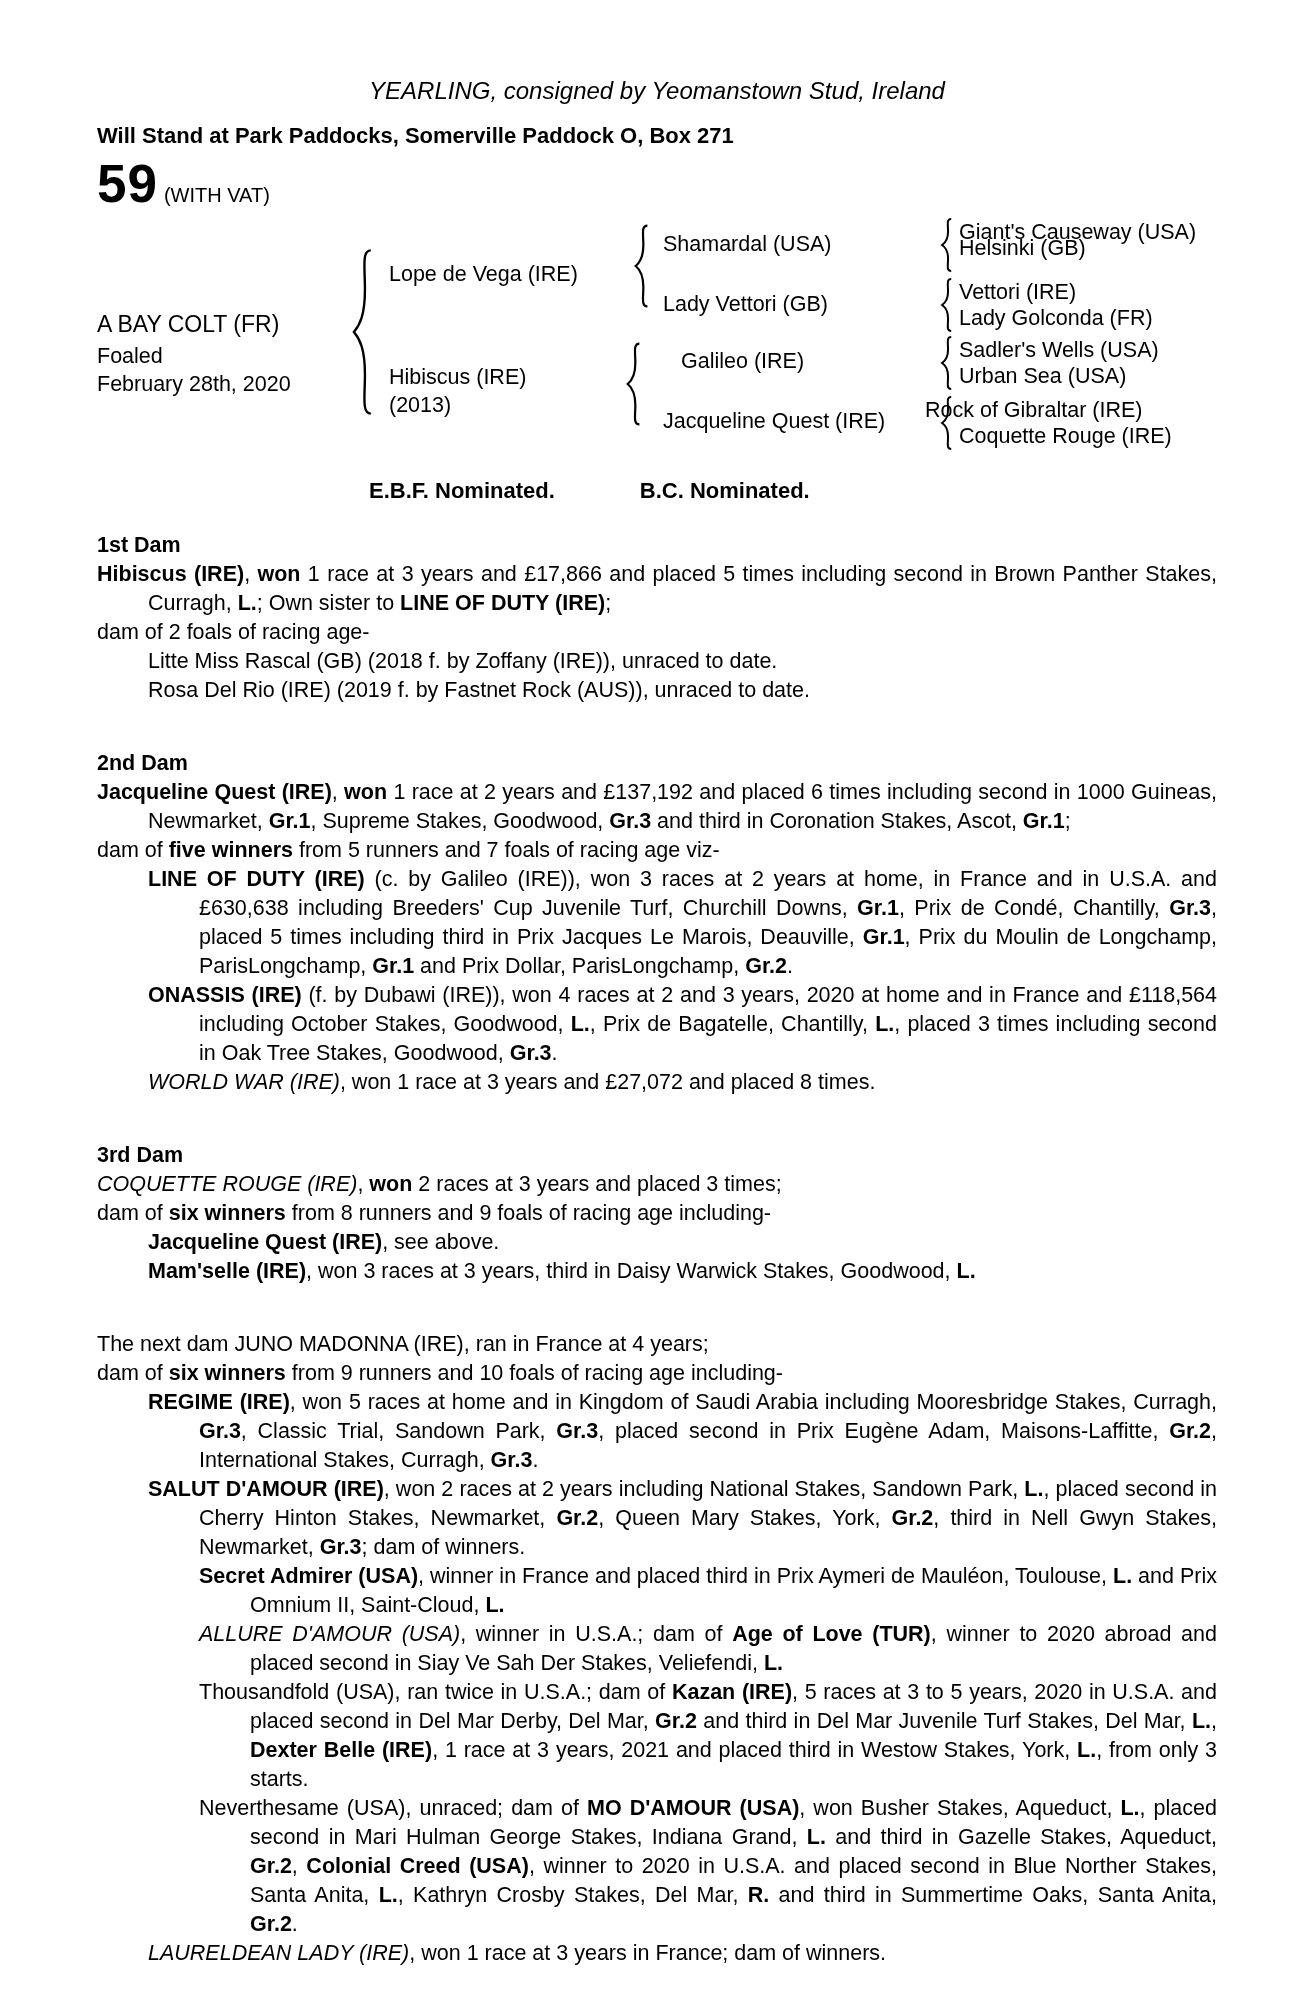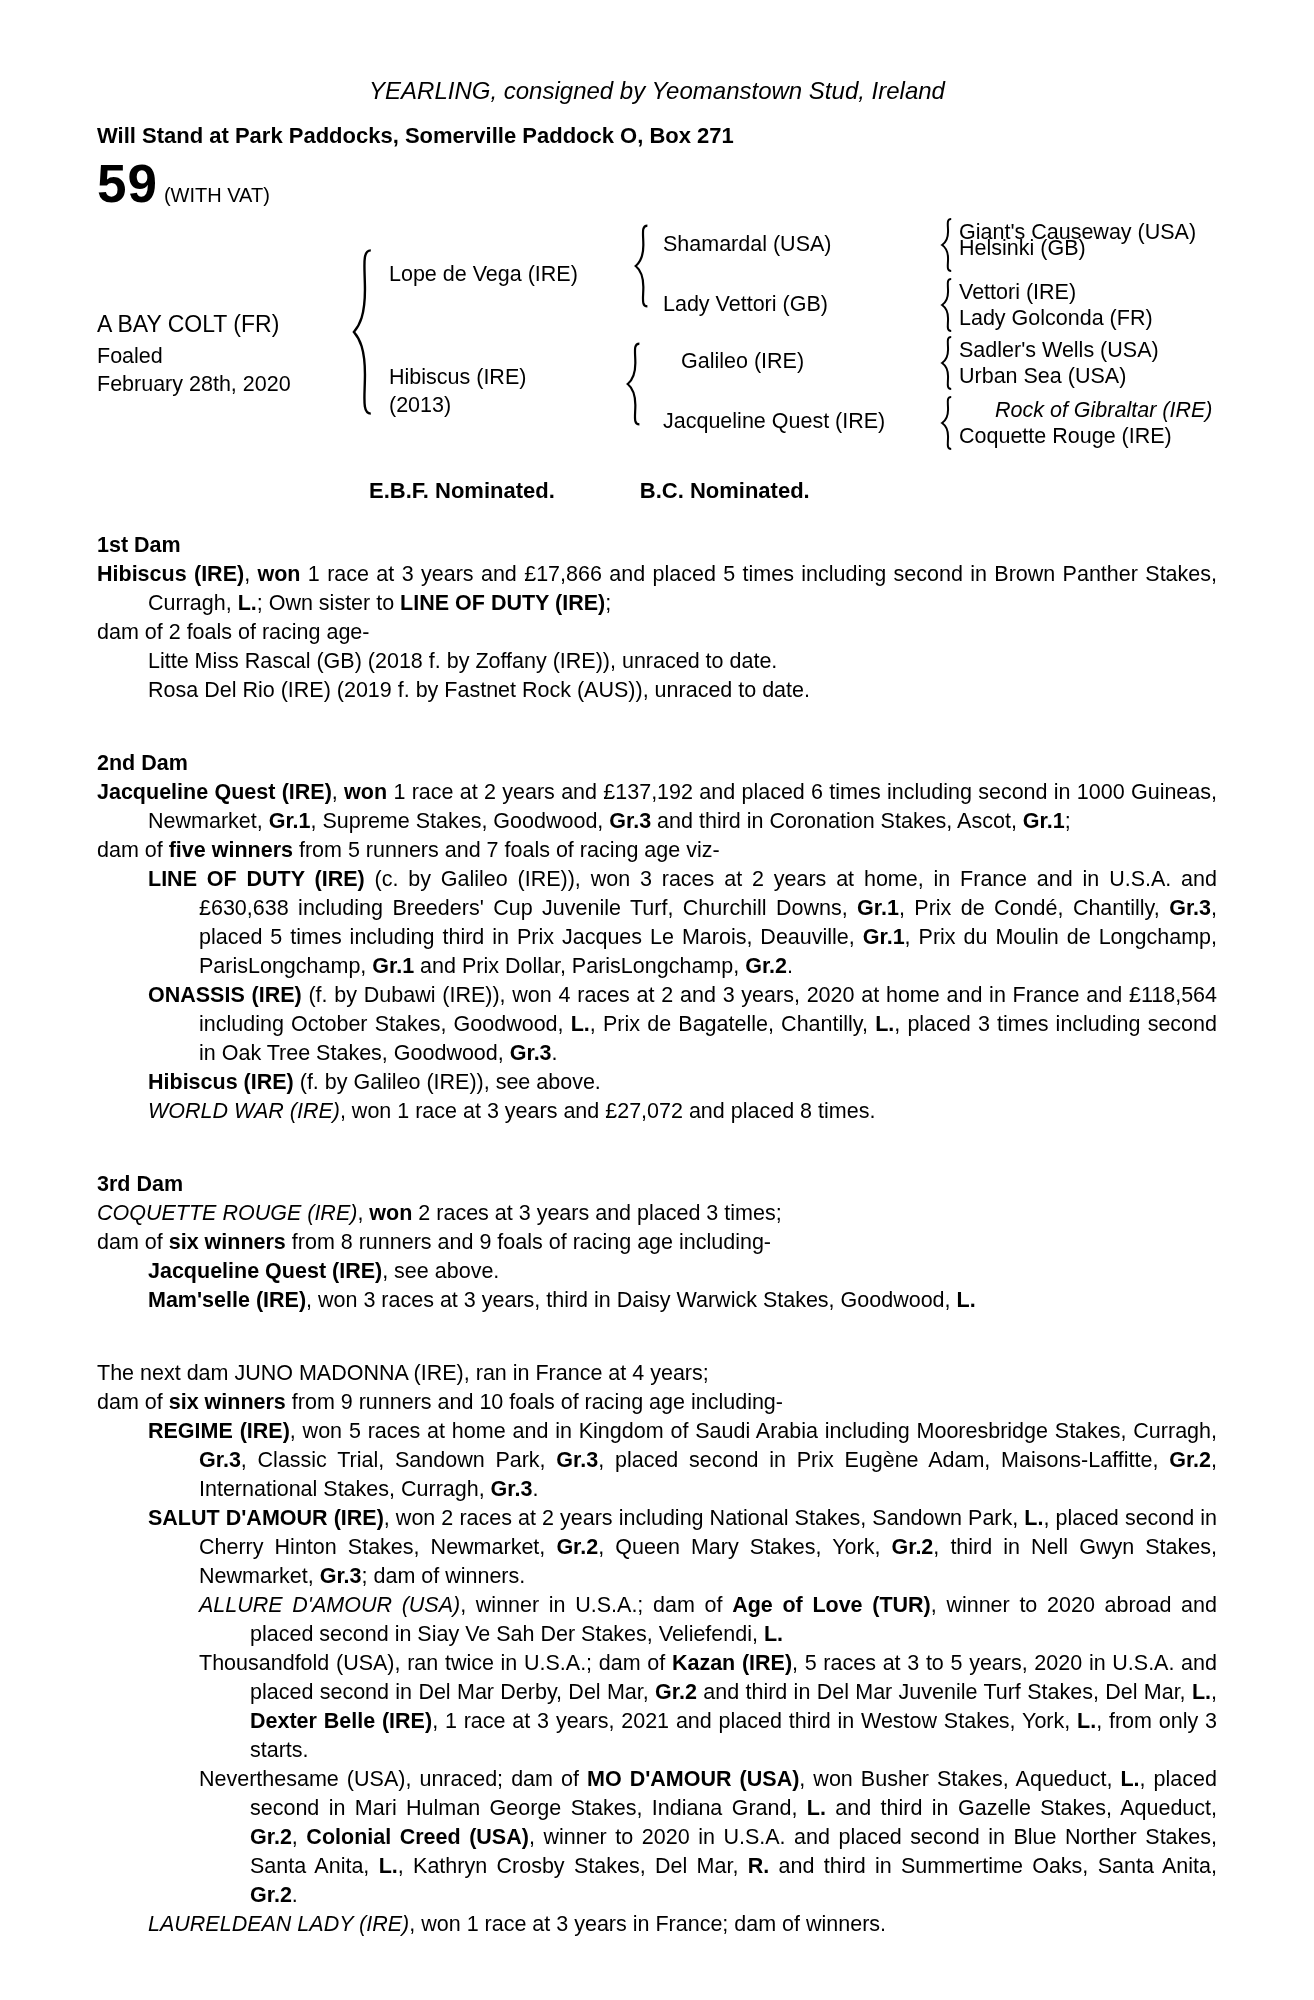--- a/index.html
+++ b/index.html
@@ -110,21 +110,21 @@
     <svg class="brace" style="left:843px; top:224px; width:14px; height:54px;" viewBox="0 0 20 100" preserveAspectRatio="none">
       <path d="M16 2 C9 2 11.5 12 11.5 25 C11.5 40 7.5 46 3 50 C7.5 54 11.5 60 11.5 75 C11.5 88 9 98 16 98" fill="none" stroke="#000" stroke-width="2" vector-effect="non-scaling-stroke"></path>
     </svg>
 
     <div class="ped-item" style="left:862px; top:48px;">Giant's Causeway (USA)</div>
     <div class="ped-item" style="left:862px; top:64px;">Helsinki (GB)</div>
     <div class="ped-item" style="left:862px; top:108px;">Vettori (IRE)</div>
     <div class="ped-item" style="left:862px; top:134px;">Lady Golconda (FR)</div>
     <div class="ped-item" style="left:862px; top:166px;">Sadler's Wells (USA)</div>
     <div class="ped-item" style="left:862px; top:192px;">Urban Sea (USA)</div>
-    <div class="ped-item" style="left:898px; top:226px;font-style:italic;">Rock of Gibraltar (IRE)</div>
+    <div class="ped-item" style="left:828px; top:226px;">Rock of Gibraltar (IRE)</div>
     <div class="ped-item" style="left:862px; top:252px;">Coquette Rouge (IRE)</div>
   </div>
 
   <div class="noms">
     <span>E.B.F. Nominated.</span>
     <span>B.C. Nominated.</span>
   </div>
 
   <div class="sections">
       <div class="section">
@@ -133,35 +133,35 @@
         <p class="line p0"><span>dam of 2 foals of racing age-</span></p>
         <p class="line foal"><span>Litte Miss Rascal (GB) (2018 f. by Zoffany (IRE)), unraced to date.</span></p>
         <p class="line foal"><span>Rosa Del Rio (IRE) (2019 f. by Fastnet Rock (AUS)), unraced to date.</span></p>
       </div>
       <div class="section">
         <div class="sec-heading">2nd Dam</div>
         <p class="line p0"><span class="b">Jacqueline Quest (IRE)</span><span>, </span><span class="b">won</span><span> 1 race at 2 years and £137,192 and placed 6 times including second in 1000 Guineas, Newmarket, </span><span class="b">Gr.1</span><span>, Supreme Stakes, Goodwood, </span><span class="b">Gr.3</span><span> and third in Coronation Stakes, Ascot, </span><span class="b">Gr.1</span><span>;</span></p>
         <p class="line p0"><span>dam of </span><span class="b">five winners</span><span> from 5 runners and 7 foals of racing age viz-</span></p>
         <p class="line p1"><span class="b">LINE OF DUTY (IRE)</span><span> (c. by Galileo (IRE)), won 3 races at 2 years at home, in France and in U.S.A. and £630,638 including Breeders' Cup Juvenile Turf, Churchill Downs, </span><span class="b">Gr.1</span><span>, Prix de Condé, Chantilly, </span><span class="b">Gr.3</span><span>, placed 5 times including third in Prix Jacques Le Marois, Deauville, </span><span class="b">Gr.1</span><span>, Prix du Moulin de Longchamp, ParisLongchamp, </span><span class="b">Gr.1</span><span> and Prix Dollar, ParisLongchamp, </span><span class="b">Gr.2</span><span>.</span></p>
         <p class="line p1"><span class="b">ONASSIS (IRE)</span><span> (f. by Dubawi (IRE)), won 4 races at 2 and 3 years, 2020 at home and in France and £118,564 including October Stakes, Goodwood, </span><span class="b">L.</span><span>, Prix de Bagatelle, Chantilly, </span><span class="b">L.</span><span>, placed 3 times including second in Oak Tree Stakes, Goodwood, </span><span class="b">Gr.3</span><span>.</span></p>
-        <p class="line p1"><span class="b">Hibiscus (IRE)</span><span> (f. by Galileo (IRE)), see above.</span></p>
         <p class="line p1"><span class="i">WORLD WAR (IRE)</span><span>, won 1 race at 3 years and £27,072 and placed 8 times.</span></p>
       </div>
       <div class="section">
         <div class="sec-heading">3rd Dam</div>
         <p class="line p0"><span class="i">COQUETTE ROUGE (IRE)</span><span>, </span><span class="b">won</span><span> 2 races at 3 years and placed 3 times;</span></p>
         <p class="line p0"><span>dam of </span><span class="b">six winners</span><span> from 8 runners and 9 foals of racing age including-</span></p>
         <p class="line p1"><span class="b">Jacqueline Quest (IRE)</span><span>, see above.</span></p>
         <p class="line p1"><span class="b">Mam'selle (IRE)</span><span>, won 3 races at 3 years, third in Daisy Warwick Stakes, Goodwood, </span><span class="b">L.</span></p>
       </div>
       <div class="section">
         <p class="line p0"><span>The next dam JUNO MADONNA (IRE), ran in France at 4 years;</span></p>
         <p class="line p0"><span>dam of </span><span class="b">six winners</span><span> from 9 runners and 10 foals of racing age including-</span></p>
         <p class="line p1"><span class="b">REGIME (IRE)</span><span>, won 5 races at home and in Kingdom of Saudi Arabia including Mooresbridge Stakes, Curragh, </span><span class="b">Gr.3</span><span>, Classic Trial, Sandown Park, </span><span class="b">Gr.3</span><span>, placed second in Prix Eugène Adam, Maisons-Laffitte, </span><span class="b">Gr.2</span><span>, International Stakes, Curragh, </span><span class="b">Gr.3</span><span>.</span></p>
         <p class="line p1"><span class="b">SALUT D'AMOUR (IRE)</span><span>, won 2 races at 2 years including National Stakes, Sandown Park, </span><span class="b">L.</span><span>, placed second in Cherry Hinton Stakes, Newmarket, </span><span class="b">Gr.2</span><span>, Queen Mary Stakes, York, </span><span class="b">Gr.2</span><span>, third in Nell Gwyn Stakes, Newmarket, </span><span class="b">Gr.3</span><span>; dam of winners.</span></p>
+        <p class="line p2"><span class="b">Secret Admirer (USA)</span><span>, winner in France and placed third in Prix Aymeri de Mauléon, Toulouse, </span><span class="b">L.</span><span> and Prix Omnium II, Saint-Cloud, </span><span class="b">L.</span></p>
         <p class="line p2"><span class="i">ALLURE D'AMOUR (USA)</span><span>, winner in U.S.A.; dam of </span><span class="b">Age of Love (TUR)</span><span>, winner to 2020 abroad and placed second in Siay Ve Sah Der Stakes, Veliefendi, </span><span class="b">L.</span></p>
         <p class="line p2"><span>Thousandfold (USA), ran twice in U.S.A.; dam of </span><span class="b">Kazan (IRE)</span><span>, 5 races at 3 to 5 years, 2020 in U.S.A. and placed second in Del Mar Derby, Del Mar, </span><span class="b">Gr.2</span><span> and third in Del Mar Juvenile Turf Stakes, Del Mar, </span><span class="b">L.</span><span>, </span><span class="b">Dexter Belle (IRE)</span><span>, 1 race at 3 years, 2021 and placed third in Westow Stakes, York, </span><span class="b">L.</span><span>, from only 3 starts.</span></p>
         <p class="line p2"><span>Neverthesame (USA), unraced; dam of </span><span class="b">MO D'AMOUR (USA)</span><span>, won Busher Stakes, Aqueduct, </span><span class="b">L.</span><span>, placed second in Mari Hulman George Stakes, Indiana Grand, </span><span class="b">L.</span><span> and third in Gazelle Stakes, Aqueduct, </span><span class="b">Gr.2</span><span>, </span><span class="b">Colonial Creed (USA)</span><span>, winner to 2020 in U.S.A. and placed second in Blue Norther Stakes, Santa Anita, </span><span class="b">L.</span><span>, Kathryn Crosby Stakes, Del Mar, </span><span class="b">R.</span><span> and third in Summertime Oaks, Santa Anita, </span><span class="b">Gr.2</span><span>.</span></p>
         <p class="line p1"><span class="i">LAURELDEAN LADY (IRE)</span><span>, won 1 race at 3 years in France; dam of winners.</span></p>
       </div>
     </div>
 
 </div>
 
 </body></html>

